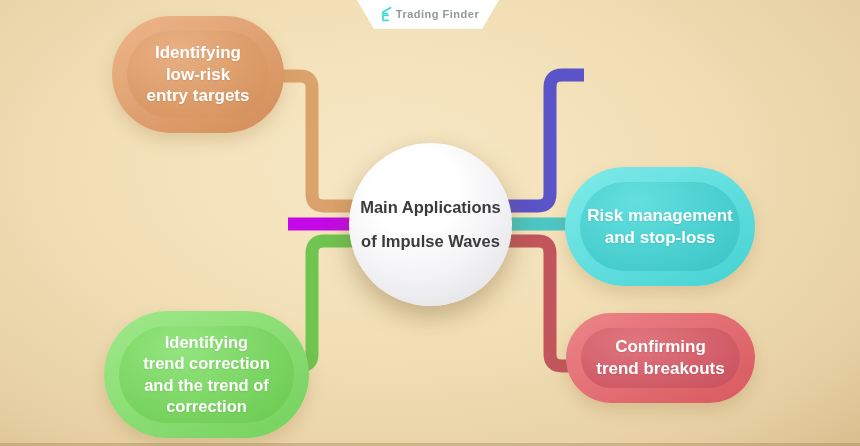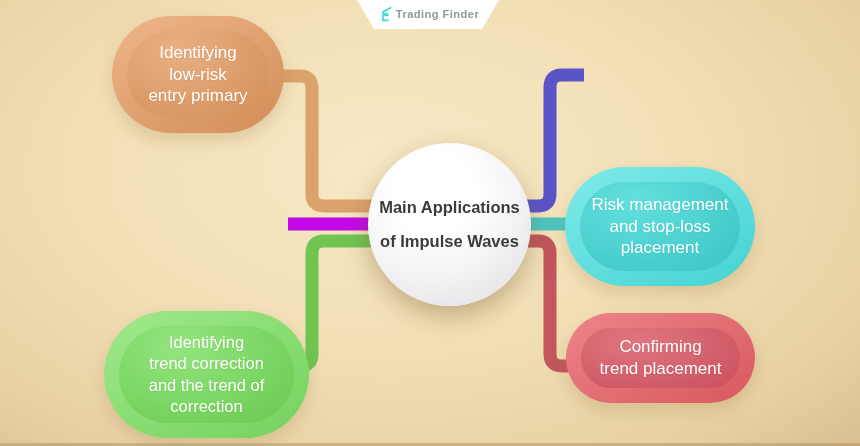--- a/index.html
+++ b/index.html
@@ -20,29 +20,29 @@
     background: linear-gradient(150deg, var(--o1), var(--o2));
     box-shadow: 0 8px 16px rgba(150,115,60,0.22);
   }
   .bubble .inner {
     position:absolute; inset:15px;
     border-radius: 999px;
     background: radial-gradient(ellipse at 35% 22%, var(--i1) 0%, var(--i2) 85%);
     display:flex; flex-direction:column; align-items:center; justify-content:center;
   }
   .bubble .line {
-    color:#ffffff; font-weight:400; font-size:17px; line-height:1.28;
+    color:#ffffff; font-weight:700; font-size:17px; line-height:1.28;
     white-space:nowrap; text-align:center;
     text-shadow: 0 1px 2px rgba(0,0,0,0.08);
   }
   .bubble.small-text .line { font-size:16.5px; }
 
   #center-circle {
     position:absolute; z-index:3;
-    left:368px; top:143px; width:163px; height:163px;
+    left:349px; top:143px; width:163px; height:163px;
     border-radius:50%;
     background: radial-gradient(circle at 40% 30%, #ffffff 28%, #f4f4f6 55%, #e4e4e8 85%, #dbdbdf 100%);
     box-shadow: 0 10px 26px rgba(110,85,40,0.38);
     display:flex; flex-direction:column; align-items:center; justify-content:center;
     gap:15px;
     text-align:right;
   }
   #center-circle .title-line {
     color:#3b3b3b; font-weight:700; font-size:16.5px; white-space:nowrap;
   }
@@ -75,47 +75,46 @@
     <path d="M380 241 H324 Q312 241 312 253 V354 Q312 366 300 366 H288" fill="none" stroke-width="13" stroke="#70c551"></path>
     <path d="M584 75 H562 Q550 75 550 87 V194 Q550 206 538 206 H480" fill="none" stroke-width="13" stroke="#5b53c8"></path>
     <path d="M480 224 H584" fill="none" stroke-width="13" stroke="#4cc6c2"></path>
     <path d="M480 241 H538 Q550 241 550 253 V354 Q550 366 562 366 H584" fill="none" stroke-width="13" stroke="#c2565c"></path>
   </svg>
 
   <div class="bubble" style="left: 112px; top: 16px; width: 172px; height: 117px; --o1: #eeb68a; --o2: #d28d58; --i1: #e9b083; --i2: #d6935e;">
     <div class="inner">
       <div class="line">Identifying</div>
       <div class="line">low-risk</div>
-      <div class="line">entry primary</div>
+      <div class="line">entry targets</div>
     </div>
   </div>
 
 
   <div class="bubble small-text" style="left: 104px; top: 311px; width: 205px; height: 127px; --o1: #a0e98c; --o2: #74d15c; --i1: #93e57e; --i2: #6fcd55;">
     <div class="inner">
       <div class="line">Identifying</div>
       <div class="line">trend correction</div>
       <div class="line">and the trend of</div>
       <div class="line">correction</div>
     </div>
   </div>
 
 
   <div class="bubble" style="left: 565px; top: 167px; width: 190px; height: 119px; --o1: #7feaea; --o2: #45d2d2; --i1: #64dfdf; --i2: #3fc8c8;">
     <div class="inner">
       <div class="line">Risk management</div>
       <div class="line">and stop-loss</div>
-      <div class="line">placement</div>
     </div>
   </div>
 
   <div class="bubble" style="left: 566px; top: 313px; width: 189px; height: 90px; --o1: #ec8489; --o2: #d8595e; --i1: #e0767e; --i2: #cc5560;">
     <div class="inner">
       <div class="line">Confirming</div>
-      <div class="line">trend placement</div>
+      <div class="line">trend breakouts</div>
     </div>
   </div>
 
   <div id="center-circle">
     <div class="title-line">Main Applications</div>
     <div class="title-line">of Impulse Waves</div>
   </div>
 
   <div id="logo-badge">
     <svg width="17" height="17" viewBox="0 0 20 20">

